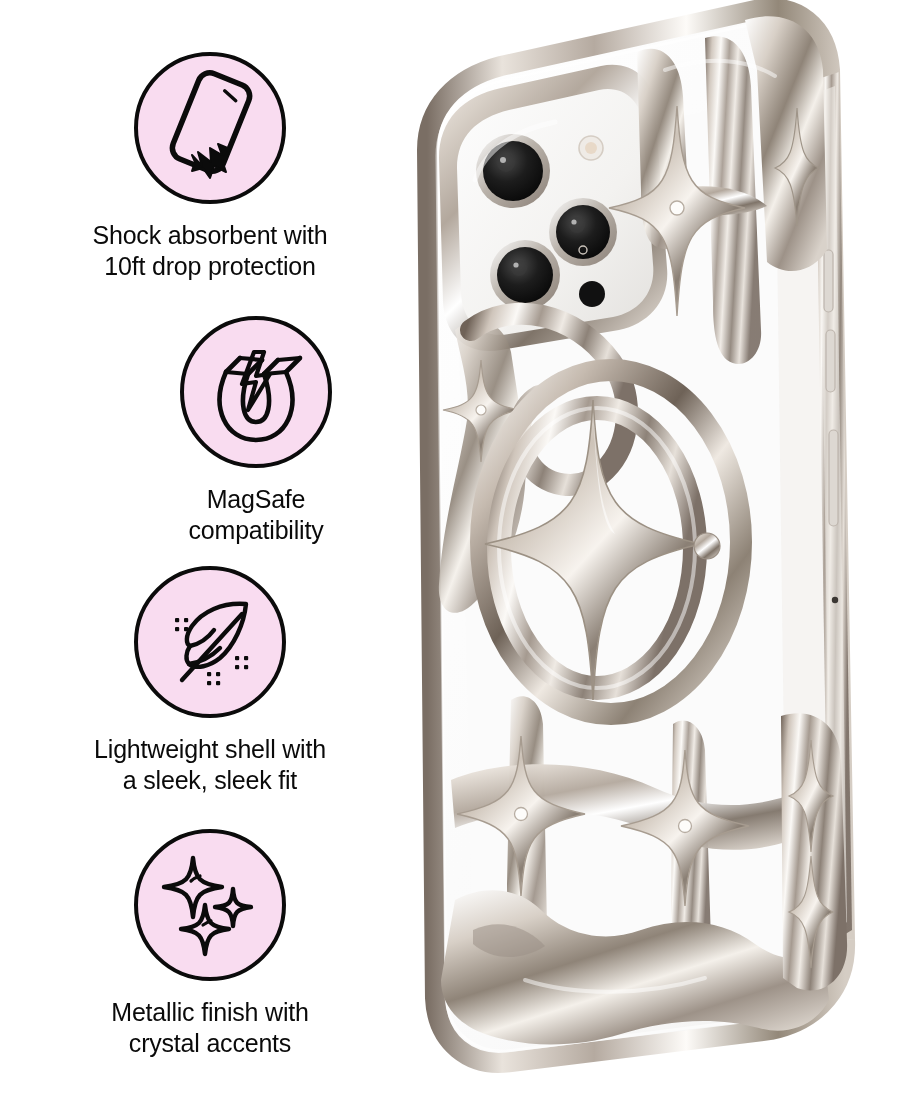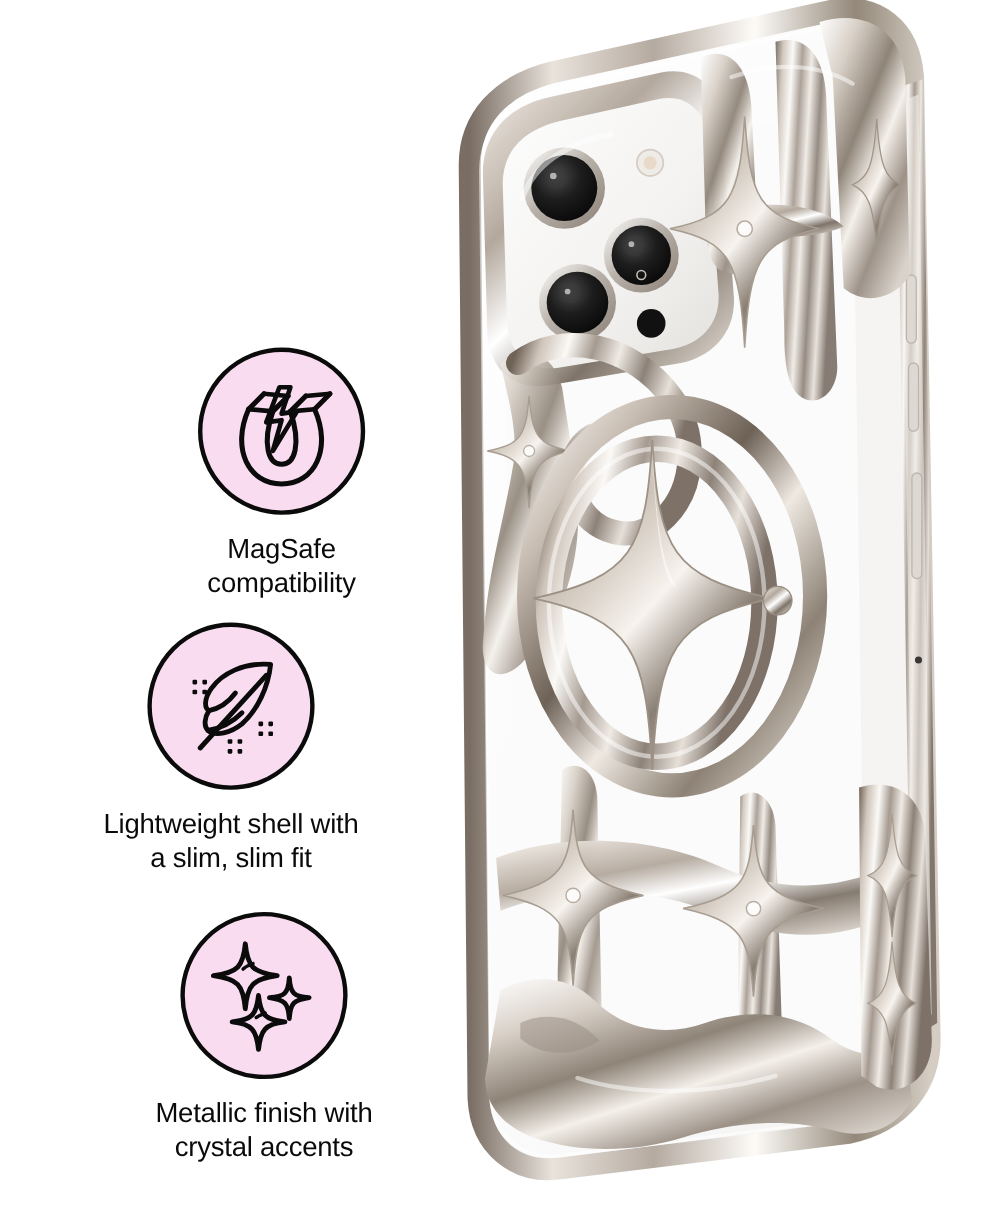--- a/index.html
+++ b/index.html
@@ -63,39 +63,54 @@
     color: #0a0a0a;
     font-weight: 500;
     letter-spacing: -0.2px;
     white-space: pre-line;
     font-family: "Liberation Sans", sans-serif;
   }
 
   .f1 { top: 52px; }
   .f2 { top: 316px; margin-left: 46px; }
   .f3 { top: 566px; }
-  .f4 { top: 829px; padding-left: 30px; }
+  .f4 { top: 829px; }
 
   
   .product {
     position: absolute;
     left: 415px;
     top: 0;
     width: 485px;
     height: 1100px;
   }
   .product svg { display: block; }
 </style>
 </head>
 <body>
 
 <div id="page">
 
   <div class="features">
 
+    <div class="feature f1">
+      <div class="feature-icon-wrap">
+        <div class="feature-circle"></div>
+        <svg class="feature-glyph" viewBox="0 0 152 152">
+          <g fill="none" stroke="#0b0b0b" stroke-width="5.5" stroke-linecap="round" stroke-linejoin="round">
+            <rect x="50" y="24" width="54" height="92" rx="12" ry="12" transform="rotate(22 77 70)"></rect>
+            <path d="M78 36 L92 41" transform="rotate(22 77 70)" stroke-width="3.4"></path>
+          </g>
+          <path d="M58 103 L68 114 L64 100 L77 110 L76 96 L88 103 L84 92 L96 97
+                   L88 108 L92 120 L80 114 L76 126 L69 116 L58 119 L61 110 Z" fill="#0b0b0b" stroke="#0b0b0b" stroke-width="2" stroke-linejoin="round"></path>
+        </svg>
+      </div>
+      <div class="feature-label">Shock absorbent with
+10ft drop protection</div>
+    </div>
 
     <div class="feature f2">
       <div class="feature-icon-wrap">
         <div class="feature-circle"></div>
         <svg class="feature-glyph" viewBox="0 0 152 152">
           <g fill="none" stroke="#0b0b0b" stroke-width="4.6" stroke-linecap="round" stroke-linejoin="round">
 
             <path d="M46 56 C30 92, 46 124, 76 124 C106 124, 122 92, 106 56"></path>
 
             <path d="M68 58 C58 88, 64 106, 76 106 C88 106, 94 88, 84 58"></path>
@@ -146,21 +161,21 @@
             <rect x="110" y="99" width="4.2" height="4.2" rx="1"></rect>
 
             <rect x="73" y="106" width="4.2" height="4.2" rx="1"></rect>
             <rect x="82" y="106" width="4.2" height="4.2" rx="1"></rect>
             <rect x="73" y="115" width="4.2" height="4.2" rx="1"></rect>
             <rect x="82" y="115" width="4.2" height="4.2" rx="1"></rect>
           </g>
         </svg>
       </div>
       <div class="feature-label">Lightweight shell with
-a slim, slim fit</div>
+a sleek, sleek fit</div>
     </div>
 
     <div class="feature f4">
       <div class="feature-icon-wrap">
         <div class="feature-circle"></div>
         <svg class="feature-glyph" viewBox="0 0 152 152">
           <g fill="none" stroke="#0b0b0b" stroke-width="4.4" stroke-linejoin="round" stroke-linecap="round">
 
             <path d="M59 29 C61 50, 66 55, 88 58 C66 61, 61 66, 59 88
                      C57 66, 52 61, 30 58 C52 55, 57 50, 59 29 Z"></path>

